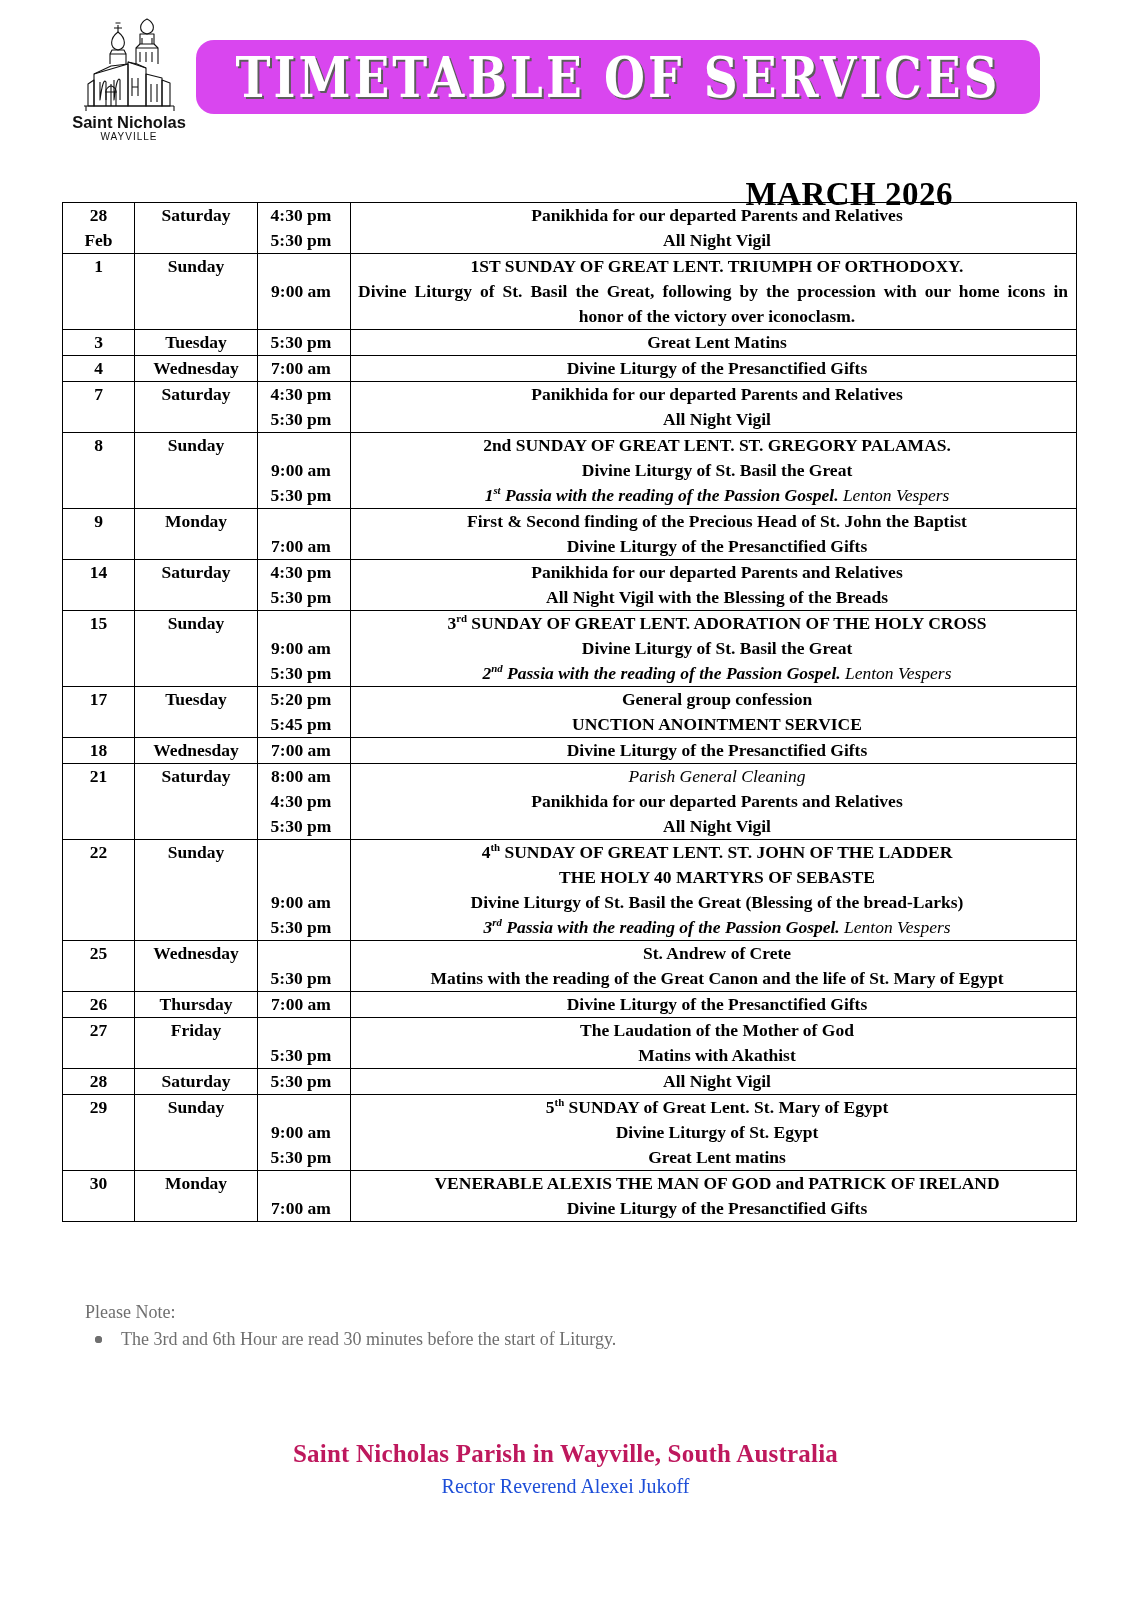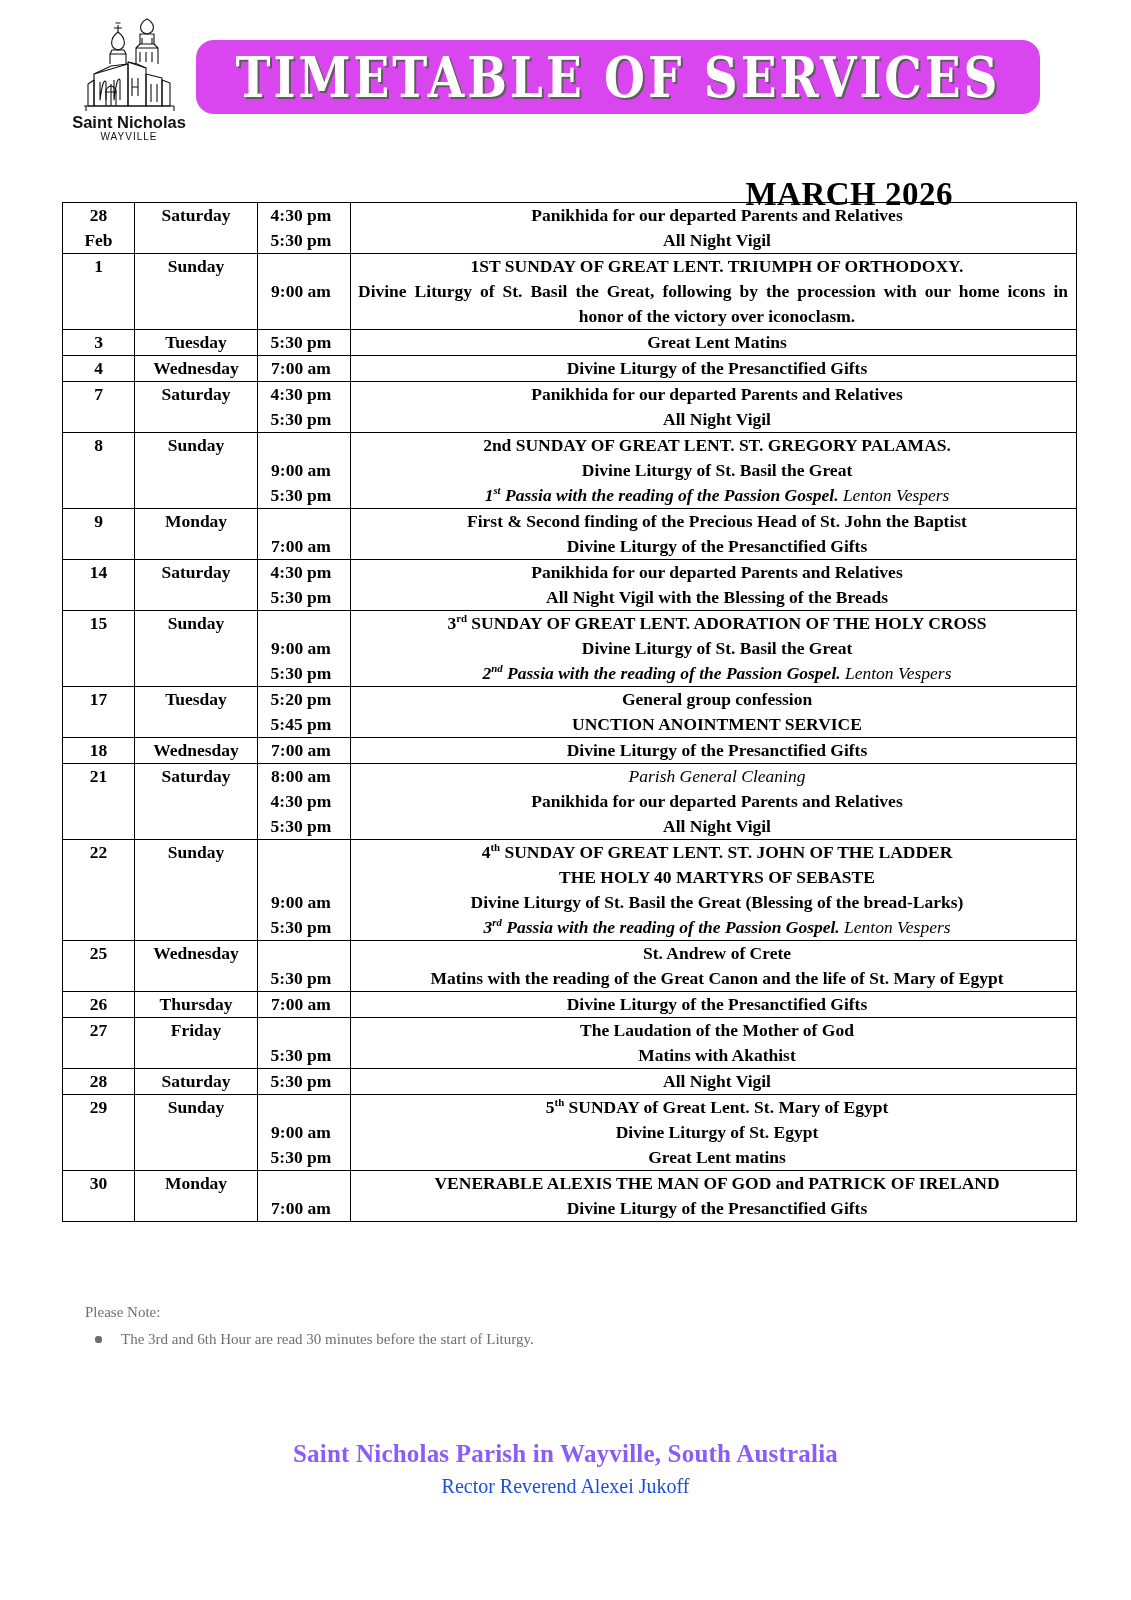--- a/index.html
+++ b/index.html
@@ -85,36 +85,36 @@
     padding-right:8px;
   }
   .ln.reg{font-weight:700;}
   sup{font-size:0.62em;vertical-align:super;line-height:0;}
   .tail-i{font-weight:400;font-style:italic;}
 
   
   .notes{
     position:absolute;left:85px;top:1300px;width:930px;
     color:#6f6f6f;
-    font-size:15px;
+    font-size:18px;
     line-height:25px;
   }
   .notes-title{margin:0 0 2px 0;}
   .notes ul{margin:0;padding:0;list-style:none;}
   .notes li{position:relative;padding-left:36px;margin-bottom:1px;}
   .notes li .bullet{
     position:absolute;left:10px;top:9px;
     width:7px;height:7px;border-radius:50%;
     background:#6f6f6f;display:block;
   }
 
   
   .footer{position:absolute;left:0;top:1440px;width:1131px;text-align:center;}
   .footer .f1{
-    font-size:25px;font-weight:700;color:#8b5cf6;letter-spacing:0.2px;
+    font-size:25px;font-weight:700;color:#be185d;letter-spacing:0.2px;
   }
   .footer .f2{
     margin-top:7px;
     font-size:20px;color:#1d4ed8;
   }
 </style>
 </head>
 <body>
 
 <div class="page">

